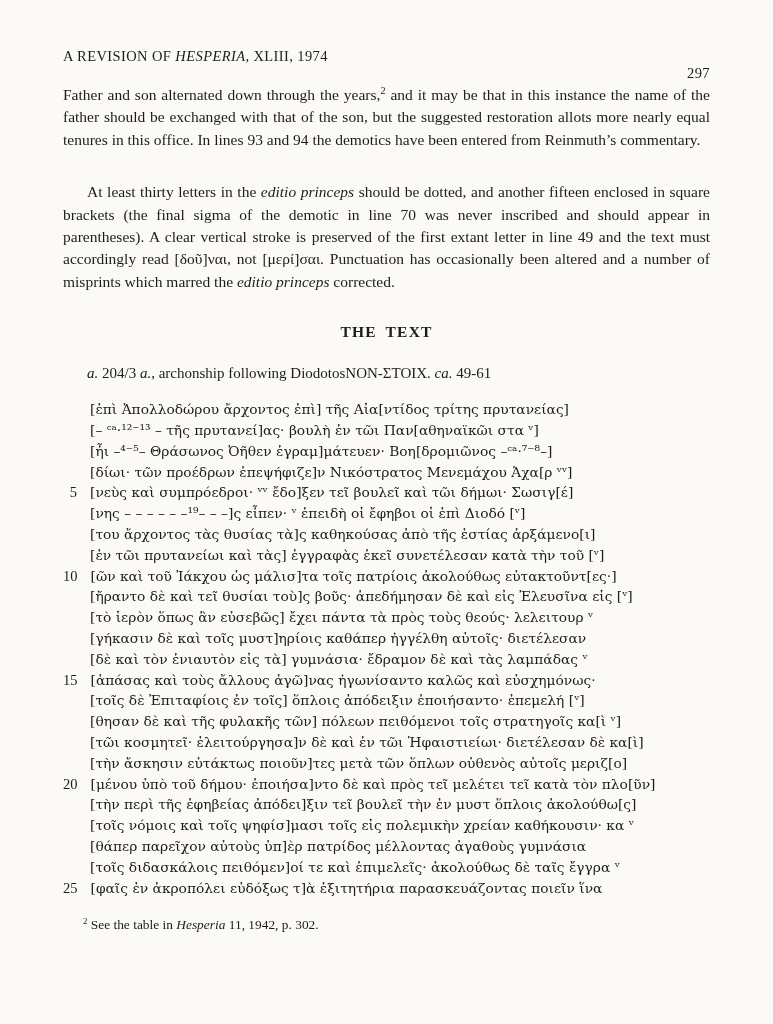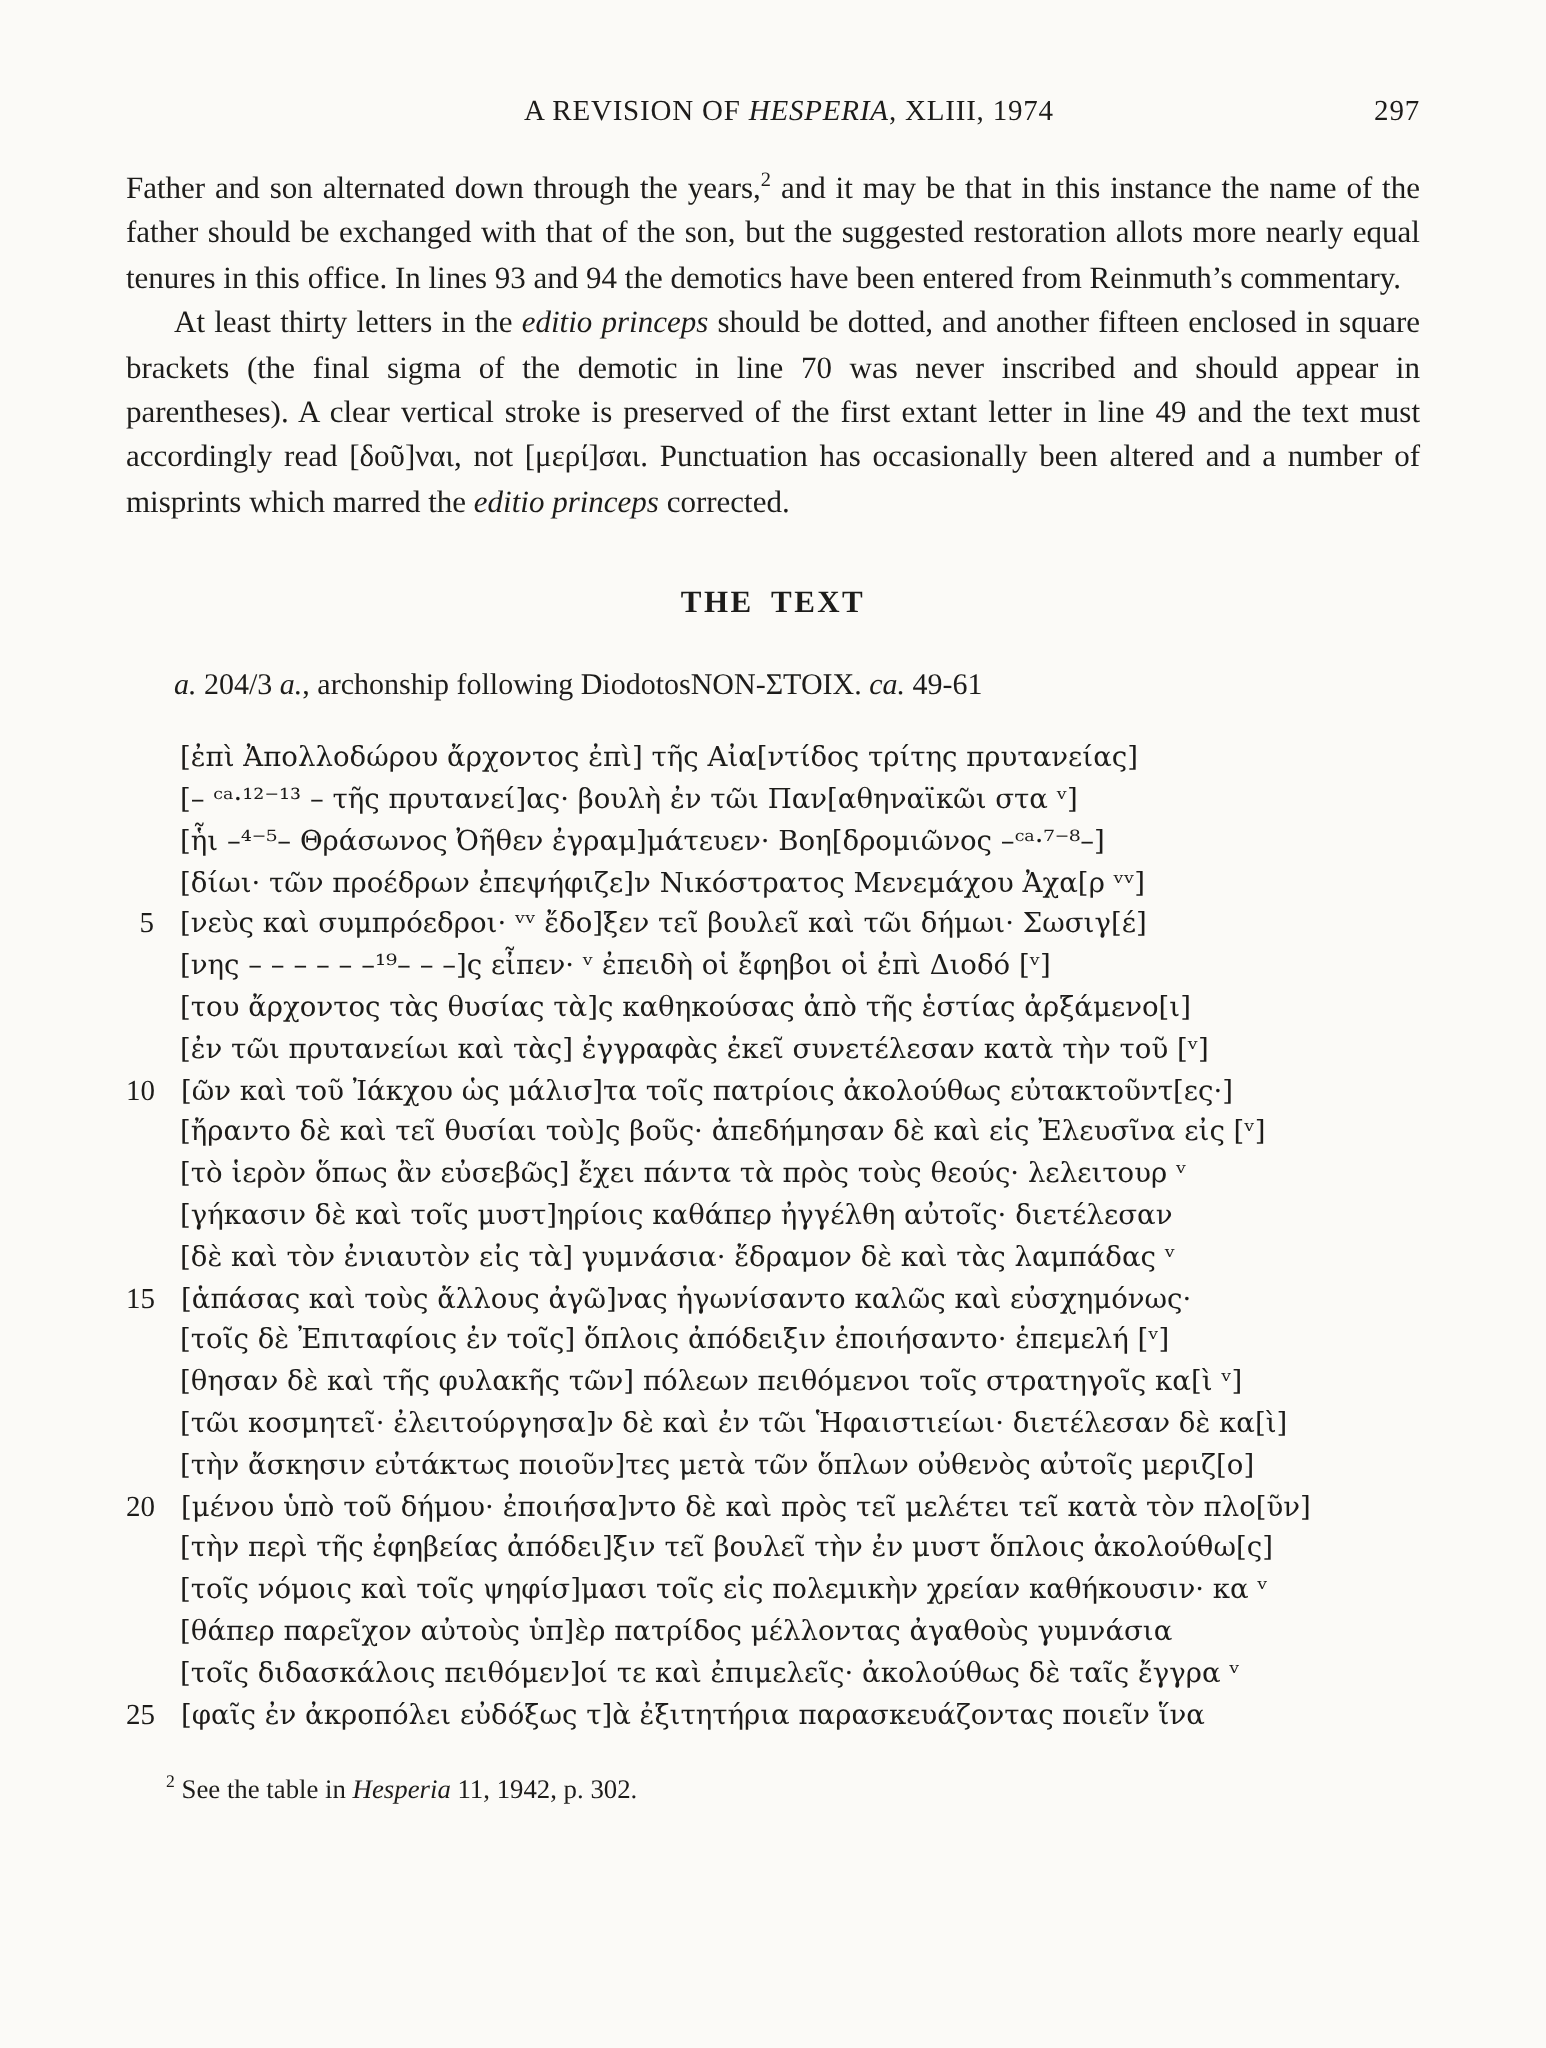--- a/index.html
+++ b/index.html
@@ -21,39 +21,38 @@
   }
   
   .running-head {
     position: relative;
     height: 22px;
     font-size: 14.5px;
     letter-spacing: 0.4px;
   }
   .head-title {
     position: absolute;
-    left: 16px; right: 0;
-    text-align: center;
+    left: 0; right: 0;
     white-space: nowrap;
   }
   .head-page {
     position: absolute;
-    right: 0; top: 0; text-align: right;
+    right: 0; top: 17px; text-align: right;
   }
   
   .body-text {
     margin-top: 14px;
   }
   .body-text p {
     margin: 0;
     font-size: 15.5px;
     line-height: 22.4px;
     text-align: justify;
   }
-  .body-text p.indent { text-indent: 24px; }
+  .body-text p.indent { text-indent: 24px; margin-top: 30px; }
   sup {
     font-size: 0.66em;
     line-height: 0;
     vertical-align: super;
   }
   
   .section-heading {
     margin-top: 30px;
     text-align: center;
     font-size: 15.5px;

